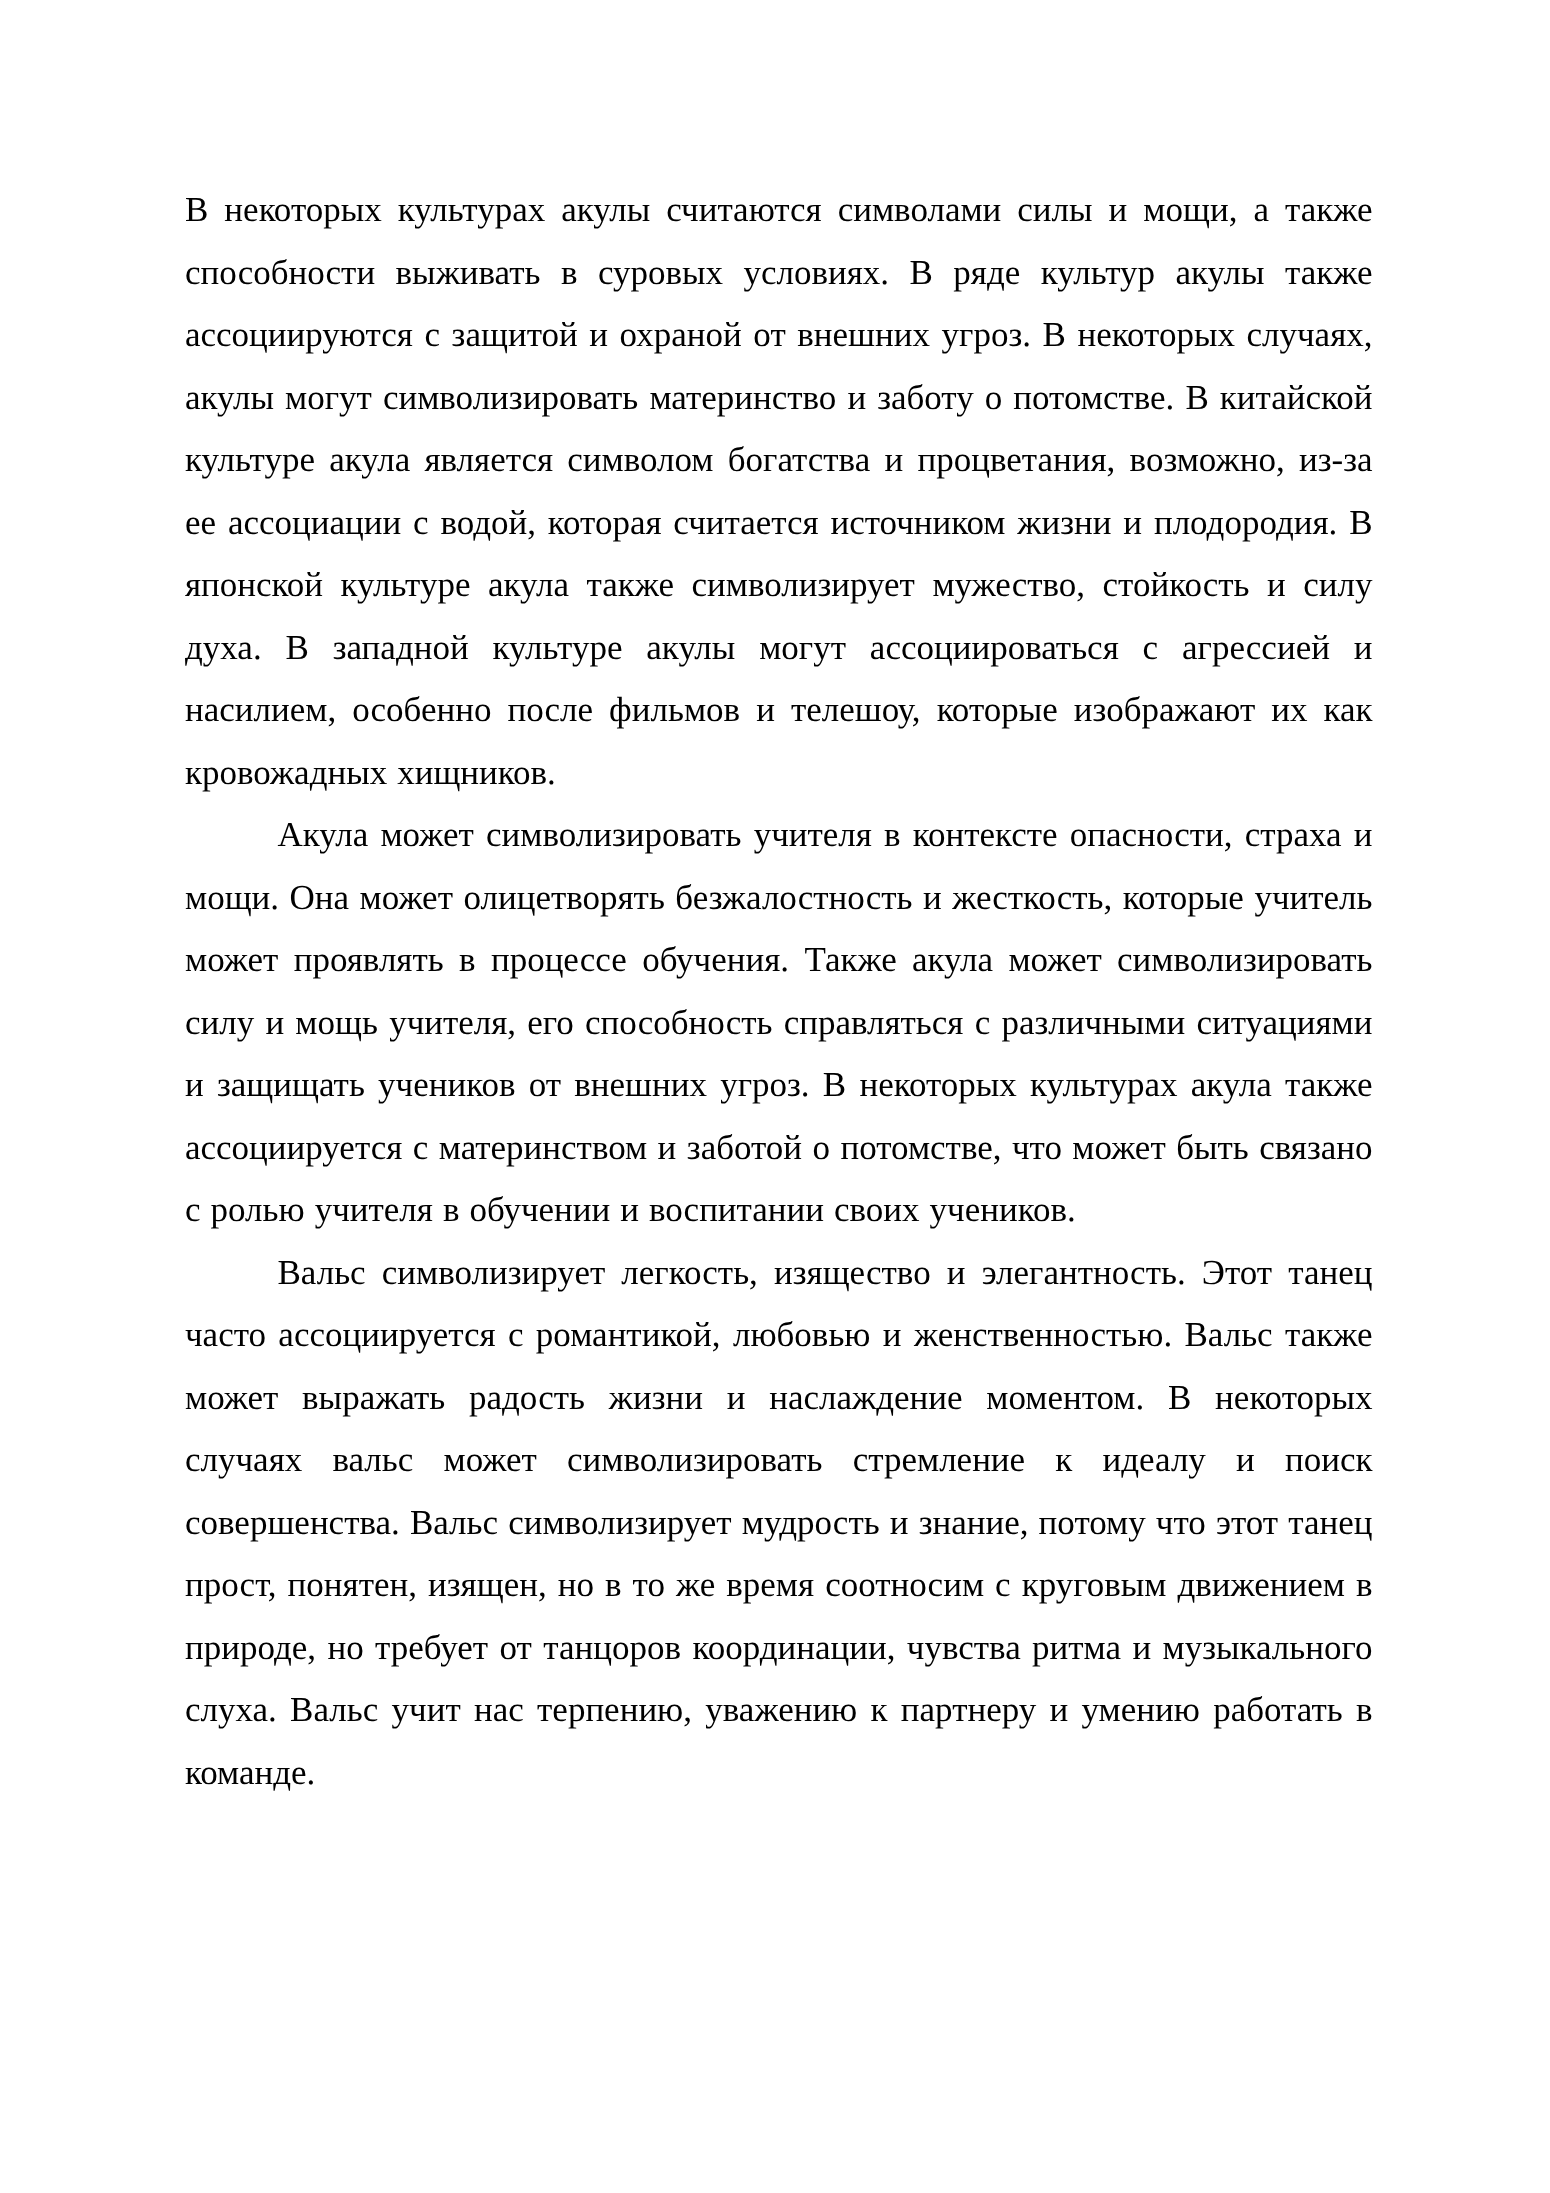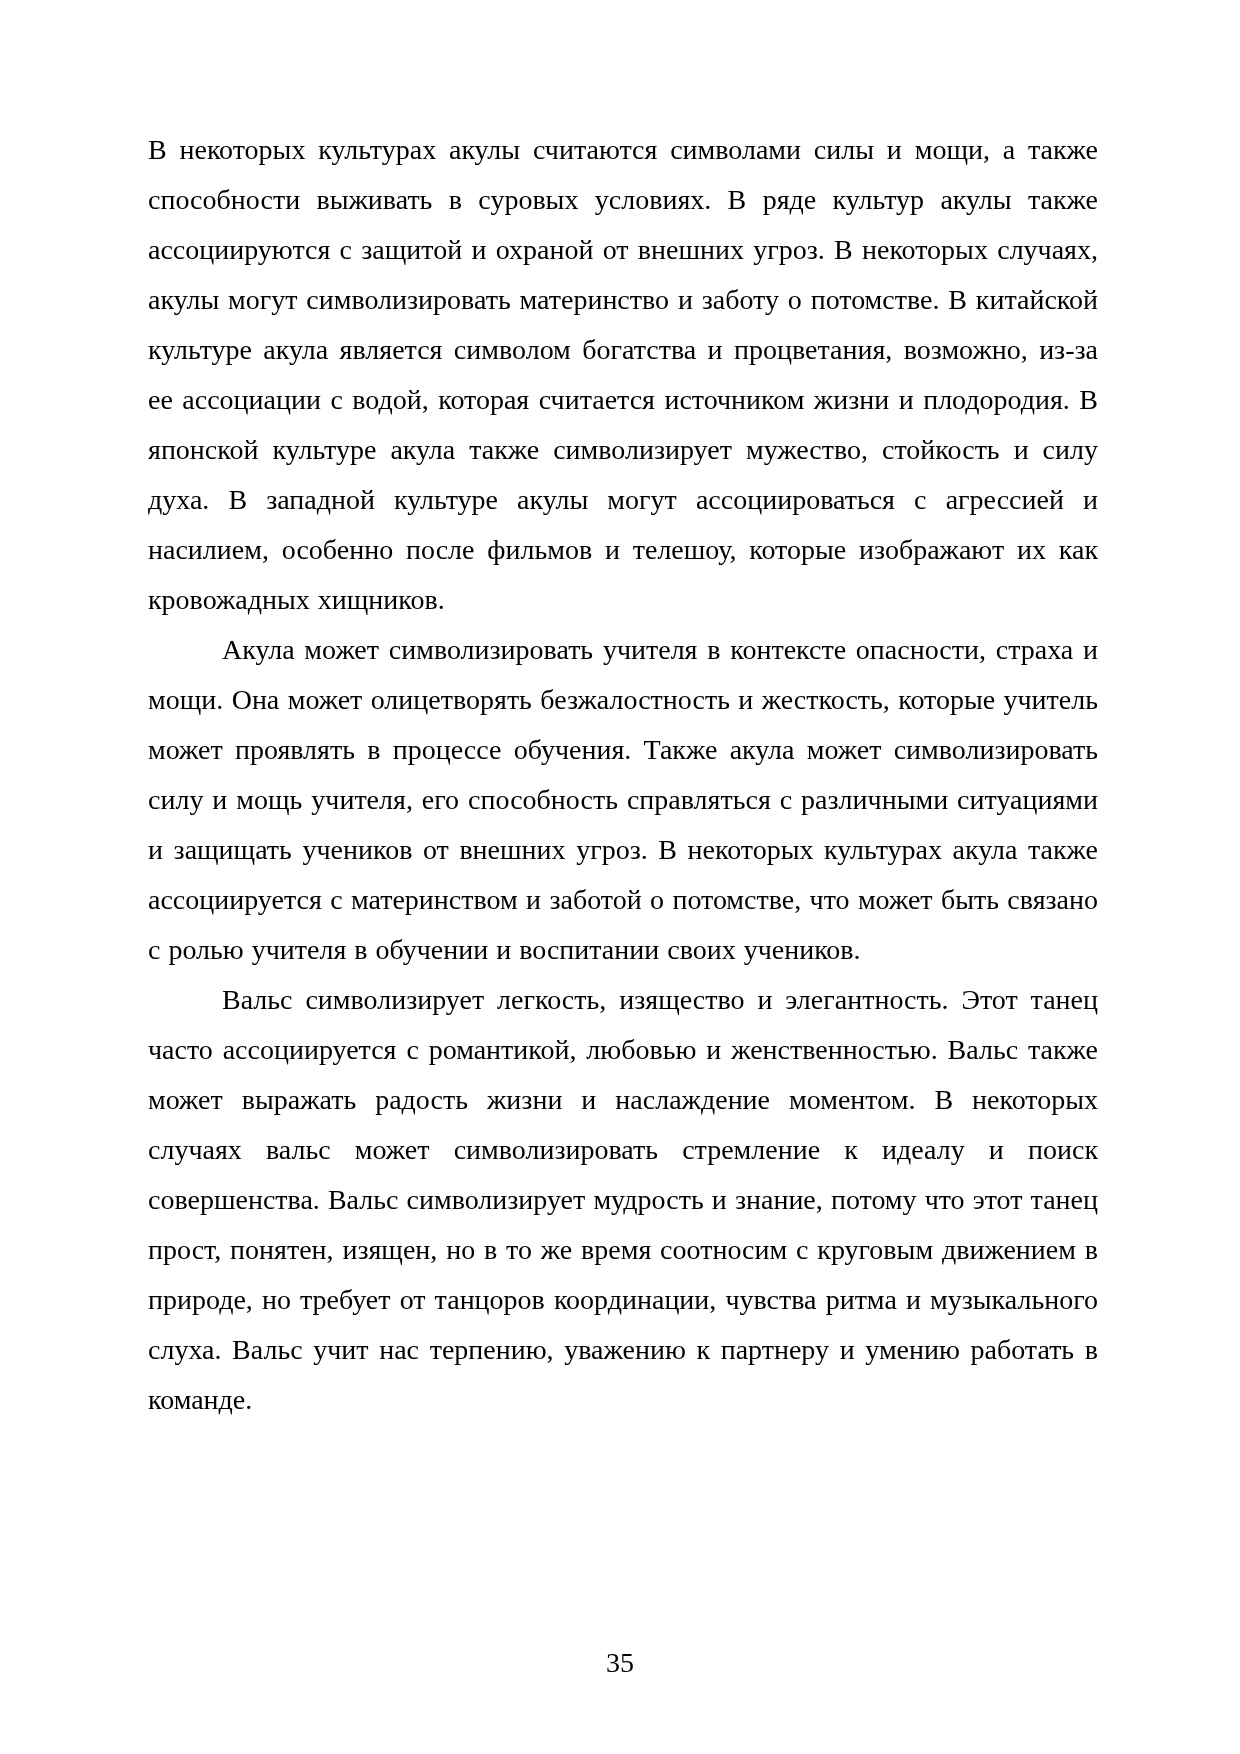--- a/index.html
+++ b/index.html
@@ -12,21 +12,21 @@
     width: 1240px;
     height: 1754px;
     background: #ffffff;
     color: #000000;
     font-family: "Liberation Serif", "DejaVu Serif", serif;
     overflow: hidden;
   }
   .content {
     position: absolute;
     left: 148px;
-    top: 125px;
+    top: 144px;
     width: 950px;
   }
   .para {
     margin: 0;
     font-size: 28px;
     line-height: 50px;
     text-align: justify;
     text-indent: 74px;
     word-spacing: 1px;
   }
@@ -54,14 +54,13 @@
 </style>
 </head>
 <body>
 
 <div class="page">
   <div class="content">
     <p class="para no-indent">В некоторых культурах акулы считаются символами силы и мощи, а также способности выживать в суровых условиях. В ряде культур акулы также ассоциируются с защитой и охраной от внешних угроз. В некоторых случаях, акулы могут символизировать материнство и заботу о потомстве. В китайской культуре акула является символом богатства и процветания, возможно, из-за ее ассоциации с водой, которая считается источником жизни и плодородия. В японской культуре акула также символизирует мужество, стойкость и силу духа. В западной культуре акулы могут ассоциироваться с агрессией и насилием, особенно после фильмов и телешоу, которые изображают их как кровожадных хищников.</p>
     <p class="para">Акула может символизировать учителя в контексте опасности, страха и мощи. Она может олицетворять безжалостность и жесткость, которые учитель может проявлять в процессе обучения. Также акула может символизировать силу и мощь учителя, его способность справляться с различными ситуациями и защищать учеников от внешних угроз. В некоторых культурах акула также ассоциируется с материнством и заботой о потомстве, что может быть связано с ролью учителя в обучении и воспитании своих учеников.</p>
     <p class="para">Вальс символизирует легкость, изящество и элегантность. Этот танец часто ассоциируется с романтикой, любовью и женственностью. Вальс также может выражать радость жизни и наслаждение моментом. В некоторых случаях вальс может символизировать стремление к идеалу и поиск совершенства. Вальс символизирует мудрость и знание, потому что этот танец прост, понятен, изящен, но в то же время соотносим с круговым движением в природе, но требует от танцоров координации, чувства ритма и музыкального слуха. Вальс учит нас терпению, уважению к партнеру и умению работать в команде.</p>
   </div>
-  <div class="page-number">35</div>
 </div>
 
 </body></html>

